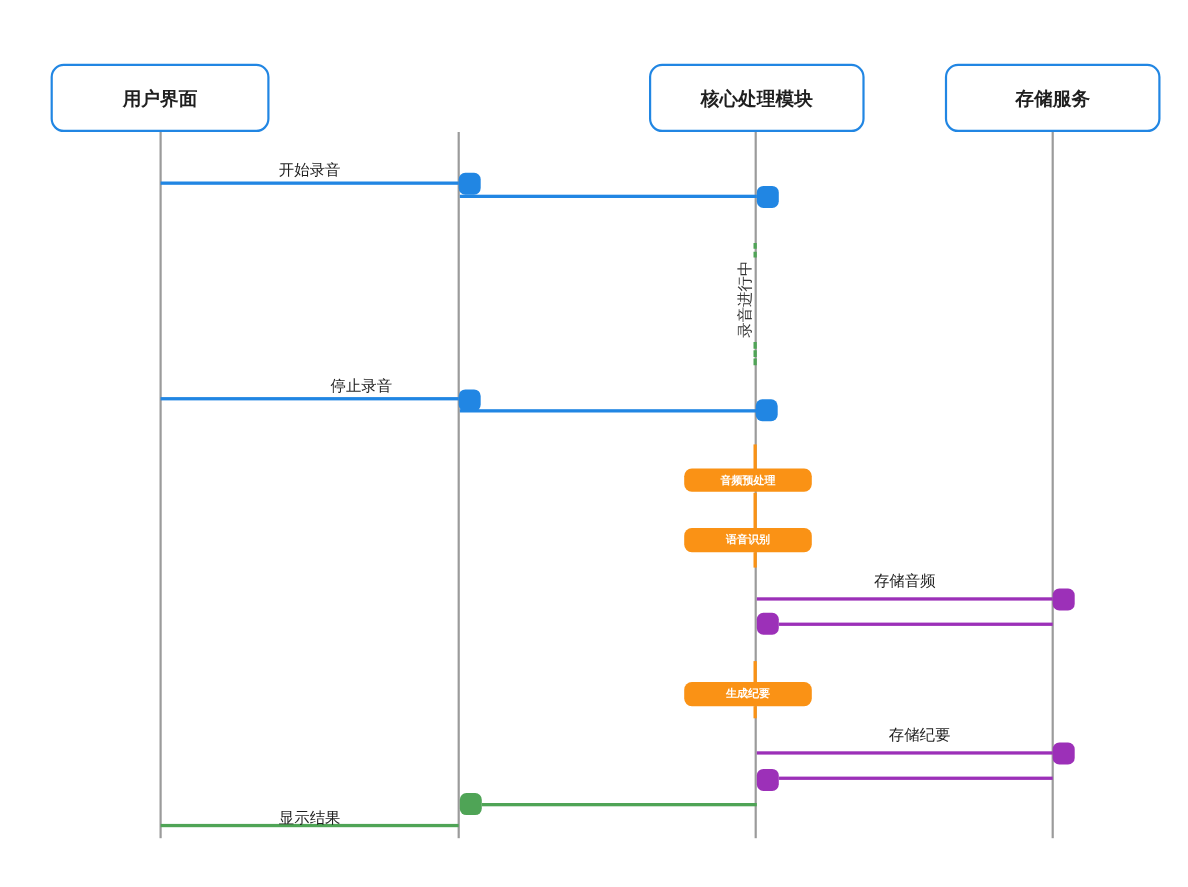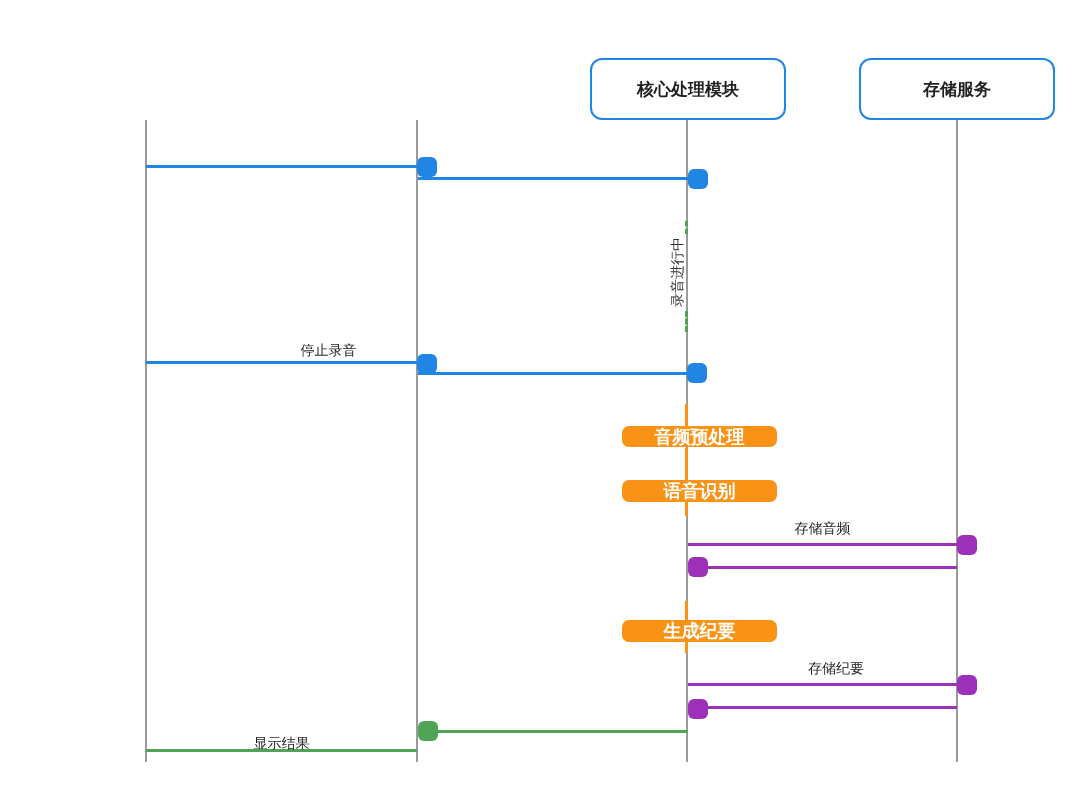--- a/index.html
+++ b/index.html
@@ -129,27 +129,27 @@
   .lb-start  { left: 146px; top: 147px; width: 271px; }
   .lb-stop   { left: 146px; top: 343px; width: 271px; padding-left: 47px; }
   .lb-audio  { left: 688px; top: 521px; width: 269px; }
   .lb-summ   { left: 688px; top: 661px; width: 296px; }
   .lb-result { left: 146px; top: 736px; width: 271px; }
 
   
   .abox {
     position: absolute;
     left: 622px;
-    width: 155px;
+    width: 116px;
     height: 22px;
     background: var(--orange);
     border-radius: 7px;
     color: #ffffff;
     font-weight: bold;
-    font-size: 18px;
+    font-size: 10px;
     display: flex;
     align-items: center;
     justify-content: center;
     z-index: 5;
   }
   .ab-1 { top: 426px; height: 21px; }
   .ab-2 { top: 480px; justify-content: center; }
   .ab-3 { top: 620px; }
 
   
@@ -166,20 +166,23 @@
     color: #333333;
     white-space: nowrap;
     z-index: 5;
   }
 </style>
 </head>
 <body>
 
 <div class="canvas">
 
+  <div class="pbox pbox-1">
+    <span>用户界面</span>
+  </div>
   <div class="pbox pbox-3">
     <span>核心处理模块</span>
   </div>
   <div class="pbox pbox-4">
     <span>存储服务</span>
   </div>
 
   <div class="lifeline ll-1"></div>
   <div class="lifeline ll-2"></div>
   <div class="lifeline ll-3"></div>
@@ -188,20 +191,21 @@
   <div class="act-seg as-1"></div>
   <div class="act-seg as-2"></div>
   <div class="act-seg as-3"></div>
   <div class="act-seg as-4"></div>
   <div class="act-seg as-5"></div>
 
   <div class="gdash gd-1"></div>
   <div class="gdash gd-2"></div>
   <div class="note-vertical">录音进行中</div>
 
+  <div class="mlabel lb-start">开始录音</div>
   <div class="mline blue bl-1"></div>
   <div class="sq blue sq-1"></div>
   <div class="mline blue bl-2"></div>
   <div class="sq blue sq-2"></div>
 
   <div class="mlabel lb-stop">停止录音</div>
   <div class="mline blue bl-3"></div>
   <div class="sq blue sq-3"></div>
   <div class="mline blue bl-4"></div>
   <div class="sq blue sq-4"></div>

